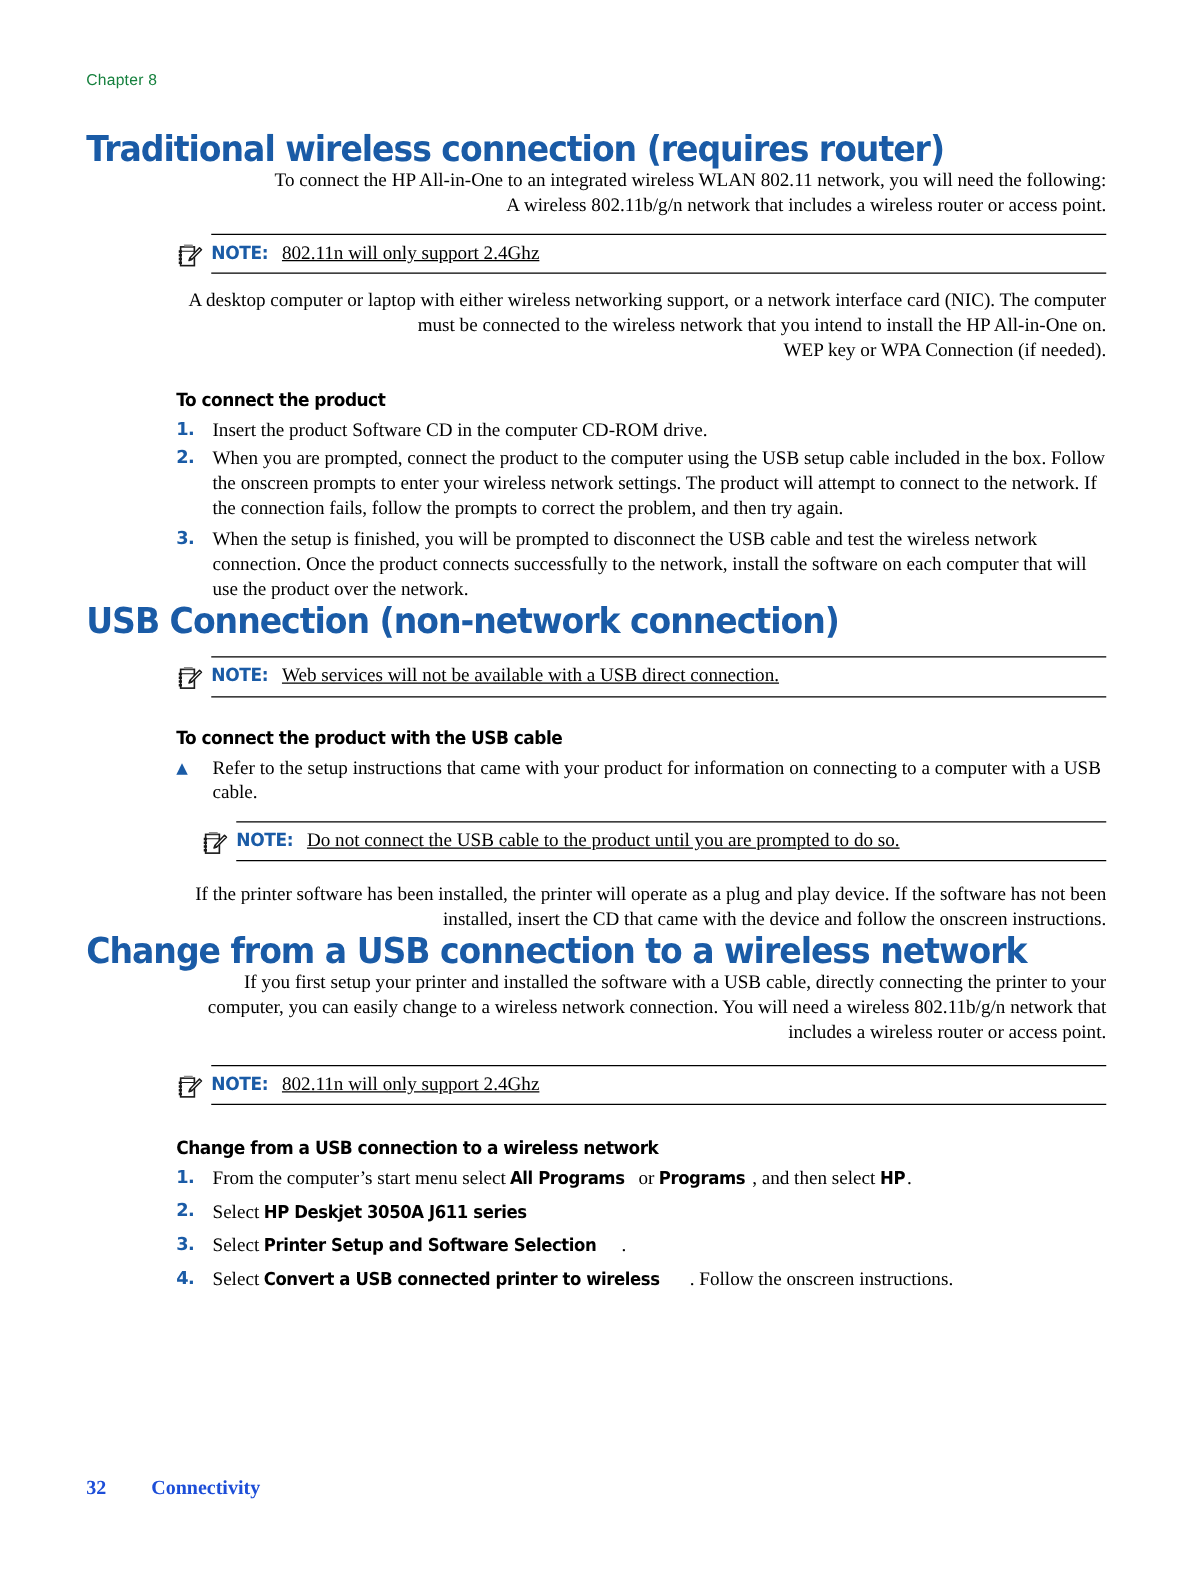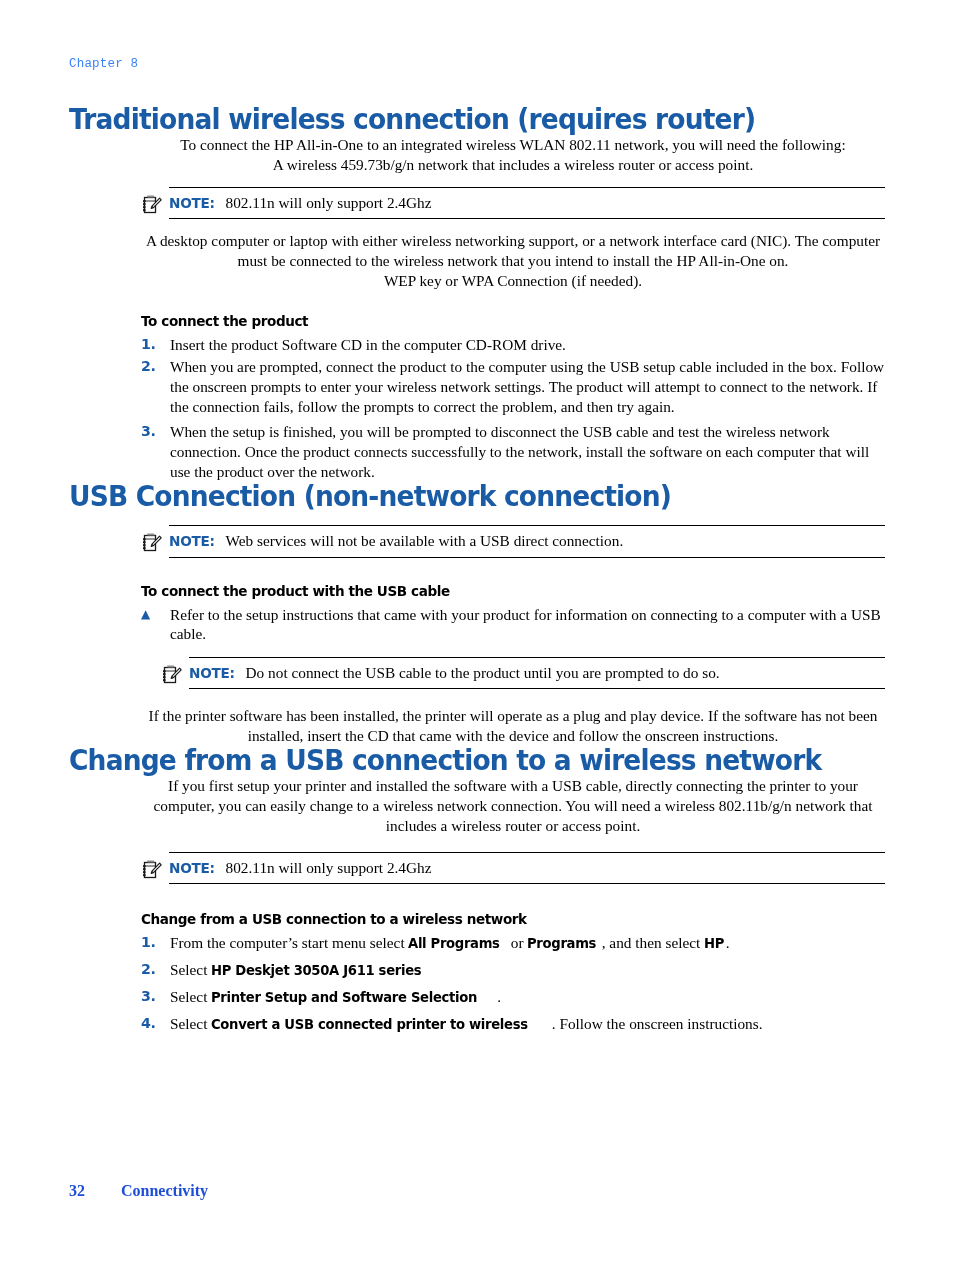--- a/index.html
+++ b/index.html
@@ -23,23 +23,23 @@
     height: 1270px;
     box-sizing: border-box;
     padding: 0;
   }
 
   
   .chapter-head {
     position: absolute;
     left: 69px;
     top: 57px;
-    font-family: Liberation Mono, monospace;
+    font-family: Liberation Sans, sans-serif;
     font-size: 12.5px;
-    color: #3b82f6;
+    color: #15803d;
     letter-spacing: 0.2px;
   }
 
   
   .content {
     position: absolute;
     left: 69px;
     top: 105px;
     width: 816px;
   }
@@ -65,21 +65,21 @@
   .indent {
     margin-left: 72px;
     width: 744px;
   }
 
   p.body {
     font-size: 15.3px;
     line-height: 1.30;
     margin: 0;
     padding: 0;
-    text-align: center;
+    text-align: right;
   }
   .gap-sm { margin-top: 9px; }
   .gap-md { margin-top: 13px; }
 
   
   h2.proc-title {
     font-family: "DejaVu Sans", "Liberation Sans", sans-serif;
     font-size: 14.6px;
     font-weight: bold;
     color: #000000;
@@ -89,20 +89,21 @@
     transform: scaleX(0.93);
     transform-origin: left center;
   }
 
   
   .note {
     position: relative;
     margin-left: 72px;
     width: 744px;
     box-sizing: border-box;
+    text-decoration: underline;
   }
   .note.nested { margin-left: 92px; width: 724px; }
 
   .note-inner {
     margin-left: 28px;
     border-top: 1.4px solid #000;
     border-bottom: 1.4px solid #000;
     padding: 5px 0 6px 0;
     min-height: 16px;
   }
@@ -201,21 +202,21 @@
 <div class="page">
 
   <div class="chapter-head">Chapter 8</div>
 
   <div class="content">
 
     <h1 class="sec-title sec-1">Traditional wireless connection (requires router)</h1>
 
     <div class="indent">
       <p class="body gap-md">To connect the HP All-in-One to an integrated wireless WLAN 802.11 network, you will need the following:</p>
-      <p class="body gap-md">A wireless 459.73b/g/n network that includes a wireless router or access point.</p>
+      <p class="body gap-md">A wireless 802.11b/g/n network that includes a wireless router or access point.</p>
     </div>
 
     <div class="note" style="margin-top:12px">
       <span class="note-icon">
         <svg width="22" height="22" viewBox="0 0 22 22" xmlns="http://www.w3.org/2000/svg">
           <rect x="3.5" y="3.5" width="11" height="15" fill="#ffffff" stroke="#1a1a1a" stroke-width="1.3"></rect>
           <line x1="3.5" y1="7" x2="14.5" y2="7" stroke="#1a1a1a" stroke-width="0.9"></line>
           <rect x="2" y="6.2" width="2.6" height="2" fill="#1a1a1a"></rect>
           <rect x="2" y="9.2" width="2.6" height="2" fill="#1a1a1a"></rect>
           <rect x="2" y="12.2" width="2.6" height="2" fill="#1a1a1a"></rect>

